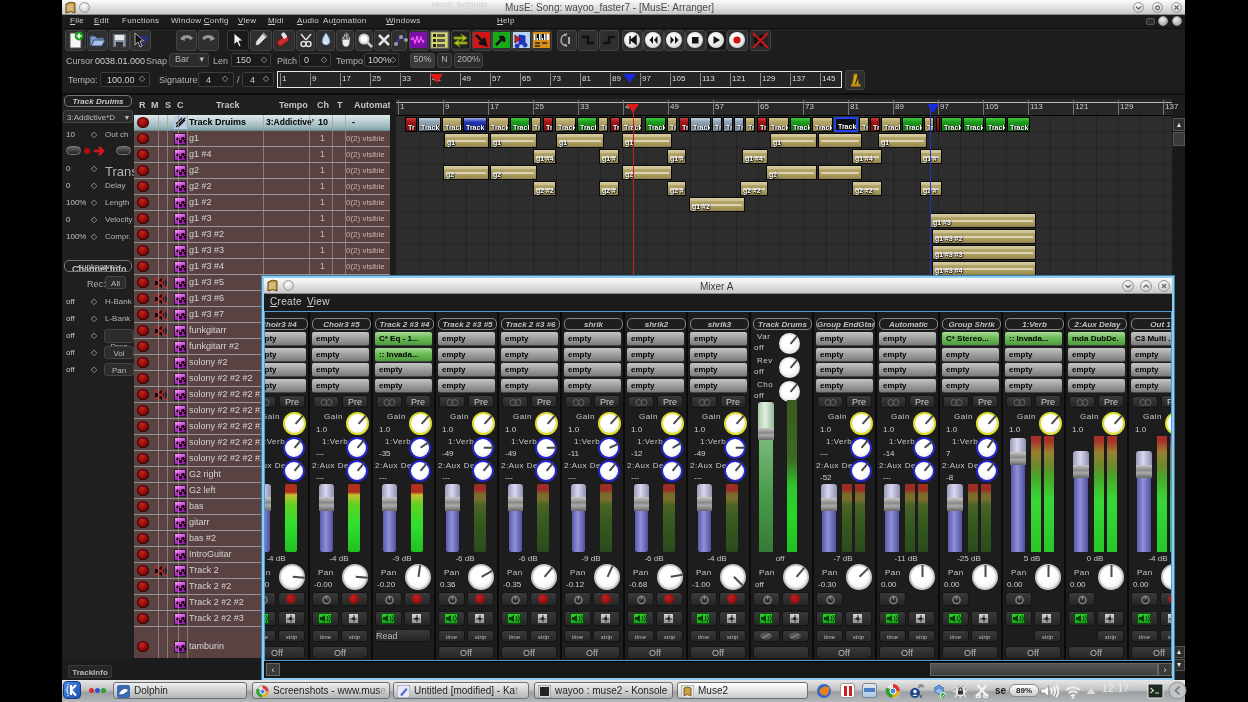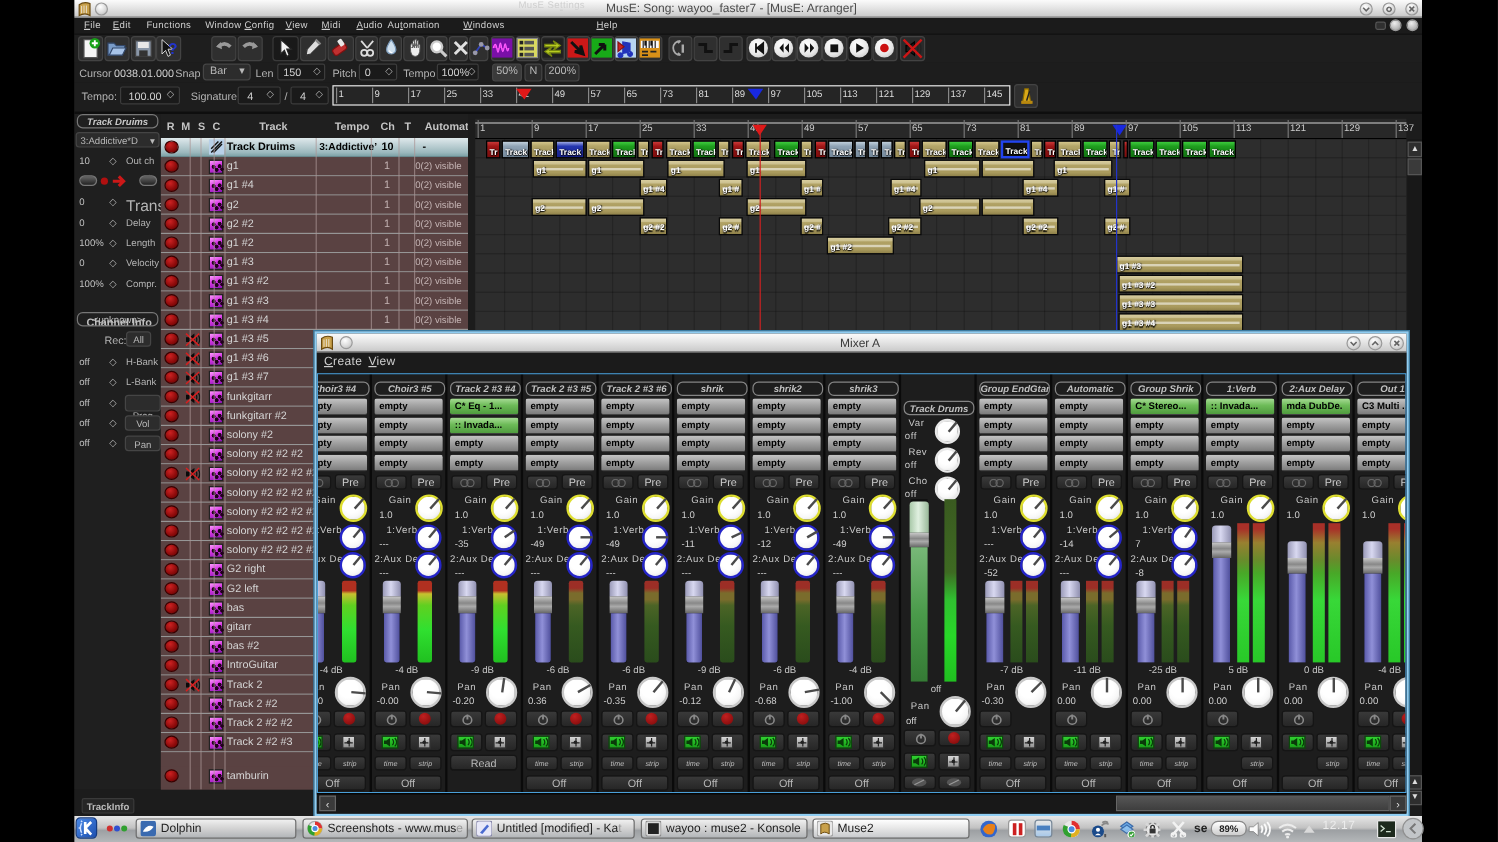--- a/index.html
+++ b/index.html
@@ -1068,21 +1068,21 @@
         <path d="M8 2 q2 2.5 0 5 M10 1 q3 3.5 0 7" stroke="#0a3a0a" stroke-width="1" fill="none"></path>
       </svg>
 <div class="mbt" style="left:31px;top:299px;width:27px;height:15px"></div>
 <div class="abs" style="left:38px;top:301px;width:11px;height:11px;background:linear-gradient(#d8d8d8,#909090);border:1px solid #333"></div>
 <svg class="abs" style="left:39px;top:302px" width="9" height="9">
         <path d="M1 5 h7 M5 1 v7" stroke="#222" stroke-width="1"></path>
         <circle cx="4.5" cy="4.5" r="1.5" fill="#222"></circle>
       </svg>
 <div class="mbt" style="left:2px;top:318px;width:27px;height:12px;color:#bbb;font-size:6px;text-align:center;line-height:12px;font-style:italic">time</div>
 <div class="mbt" style="left:31px;top:318px;width:27px;height:12px;color:#bbb;font-size:6px;text-align:center;line-height:12px;font-style:italic">strip</div>
-<div class="mbt" style="left:2px;top:317px;width:56px;height:13px;color:#b8b8b8;font-size:9px;text-align:center;line-height:13px">Read</div>
+<div class="mbt" style="left:2px;top:317px;width:56px;height:13px;color:#b8b8b8;font-size:9px;line-height:13px">Read</div>
 </div>
 <div class="strip" style="left:171px;top:0;width:63px"></div>
 <div class="abs" style="left:171px;top:0;width:61px;height:349px">
 <div class="sname">Track 2 #3 #5</div>
 <div class="fx" style="top:20.0px">empty</div>
 <div class="fx" style="top:35.5px">empty</div>
 <div class="fx" style="top:51.0px">empty</div>
 <div class="fx" style="top:66.5px">empty</div>
 <div class="mbt" style="left:3px;top:84px;width:26px;height:12px"></div>
 <svg class="abs" style="left:10px;top:87px" width="14" height="7">
@@ -1361,21 +1361,21 @@
 <div class="abs" style="left:38px;top:301px;width:11px;height:11px;background:linear-gradient(#d8d8d8,#909090);border:1px solid #333"></div>
 <svg class="abs" style="left:39px;top:302px" width="9" height="9">
         <path d="M1 5 h7 M5 1 v7" stroke="#222" stroke-width="1"></path>
         <circle cx="4.5" cy="4.5" r="1.5" fill="#222"></circle>
       </svg>
 <div class="mbt" style="left:2px;top:318px;width:27px;height:12px;color:#bbb;font-size:6px;text-align:center;line-height:12px;font-style:italic">time</div>
 <div class="mbt" style="left:31px;top:318px;width:27px;height:12px;color:#bbb;font-size:6px;text-align:center;line-height:12px;font-style:italic">strip</div>
 <div class="mbt" style="left:2px;top:334px;width:56px;height:13px;color:#b8b8b8;font-size:9px;text-align:center;line-height:13px">Off</div>
 </div>
 <div class="strip" style="left:486px;top:0;width:63px"></div>
-<div class="abs" style="left:486px;top:16px;width:64px;height:349px">
+<div class="abs" style="left:486px;top:0;width:64px;height:349px">
 <div class="sname">Track Drums</div>
 <div class="slbl" style="left:6px;top:20px">Var</div>
 <div class="slbl" style="left:3px;top:31px">off</div>
 <div class="knob" style="left:28px;top:21px;width:21px;height:21px;border:2.5px solid #e8e8e8"></div>
 <div class="kneedle" style="left:38.5px;top:31.5px;height:9.5px;transform:rotate(220deg)"></div>
 <div class="slbl" style="left:6px;top:44px">Rev</div>
 <div class="slbl" style="left:3px;top:55px">off</div>
 <div class="knob" style="left:28px;top:45px;width:21px;height:21px;border:2.5px solid #e8e8e8"></div>
 <div class="kneedle" style="left:38.5px;top:55.5px;height:9.5px;transform:rotate(220deg)"></div>
 <div class="slbl" style="left:6px;top:68px">Cho</div>

